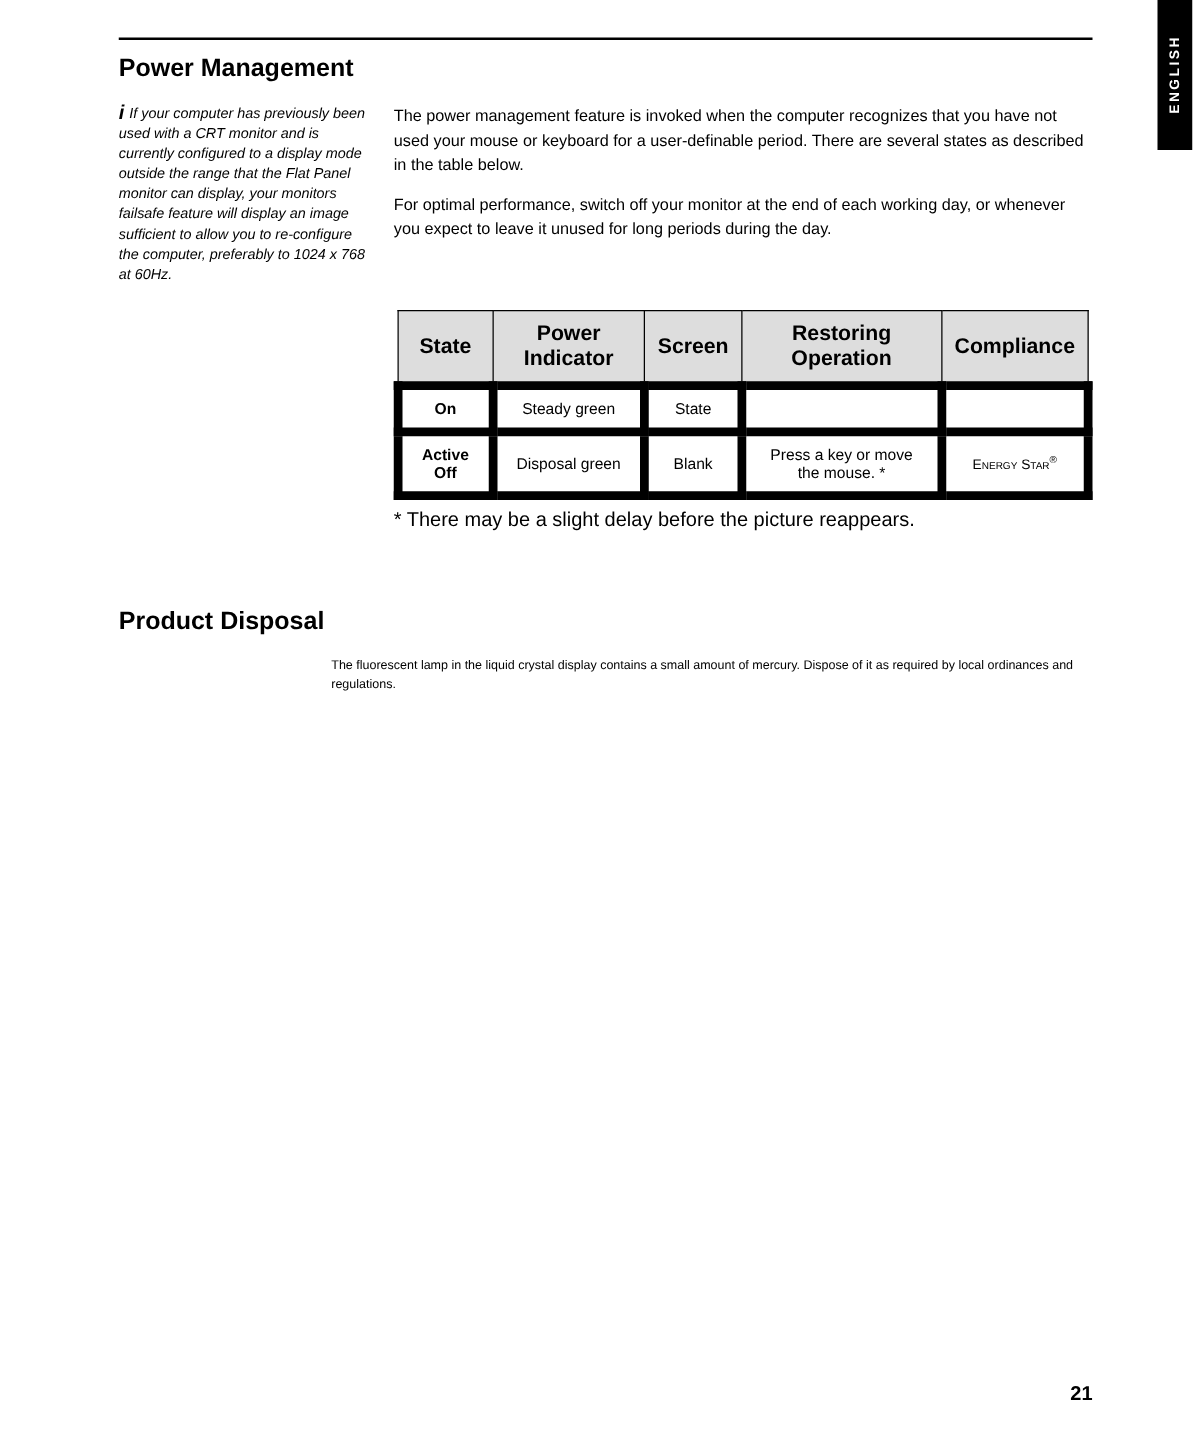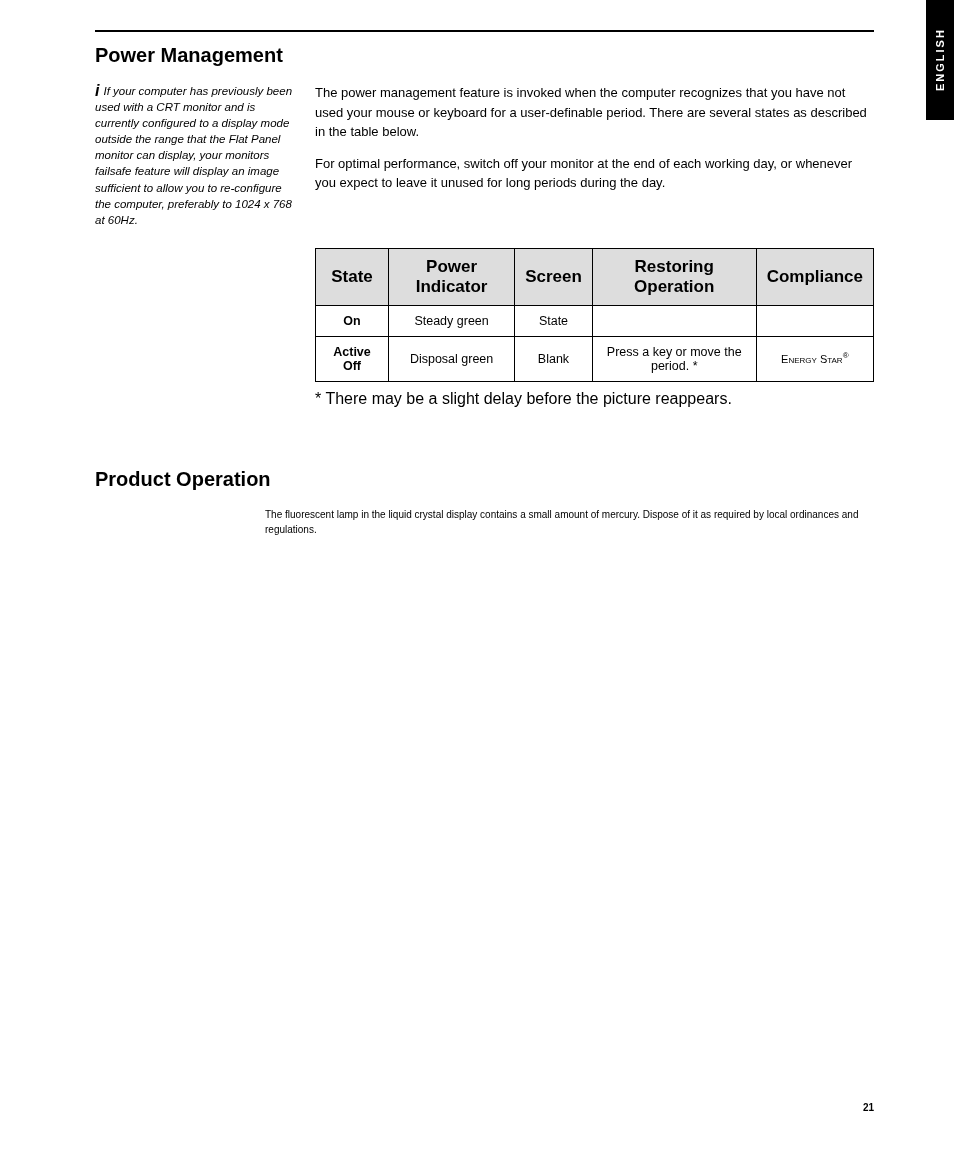--- a/index.html
+++ b/index.html
@@ -113,21 +113,21 @@
     .power-table th {
       background: #ddd;
       border: 1px solid #000;
       padding: 8px 10px;
       text-align: center;
       font-weight: bold;
       font-size: 17px;
     }
 
     .power-table td {
-      border: 1px solid #000000;
+      border: 7px solid #000000;
       padding: 8px 10px;
       text-align: center;
       font-size: 12.5px;
     }
 
     .power-table td.bold-cell {
       font-weight: bold;
     }
 
     .footnote {
@@ -151,23 +151,23 @@
     }
 
     .disposal-content p {
       font-size: 10px;
       line-height: 1.5;
     }
 
     
     .page-number {
       position: absolute;
-      bottom: 42px;
+      bottom: 30px;
       right: 80px;
-      font-size: 10px;
+      font-size: 16px;
       font-weight: bold;
     }
   </style>
 </head>
 <body>
 
 <div class="sidebar-tab">ENGLISH</div>
 
 <div class="page-content">
 
@@ -204,33 +204,33 @@
           <td class="bold-cell">On</td>
           <td>Steady green</td>
           <td>State</td>
           <td></td>
           <td></td>
         </tr>
         <tr>
           <td class="bold-cell">Active Off</td>
           <td>Disposal green</td>
           <td>Blank</td>
-          <td>Press a key or move the period. *</td>
+          <td>Press a key or move the mouse. *</td>
           <td>
             <span class="energy-star">Energy Star</span><sup>®</sup>
           </td>
         </tr>
       </tbody>
     </table>
 
     <p class="footnote">* There may be a slight delay before the picture reappears.</p>
   </div>
 
   <div class="product-disposal">
-    <h2 class="section-title">Product Operation</h2>
+    <h2 class="section-title">Product Disposal</h2>
     <div class="disposal-content">
       <p>The fluorescent lamp in the liquid crystal display contains a small amount of mercury. Dispose of it as required by local ordinances and regulations.</p>
     </div>
   </div>
 
 </div>
 
 <div class="page-number">21</div>
 
 </body></html>

